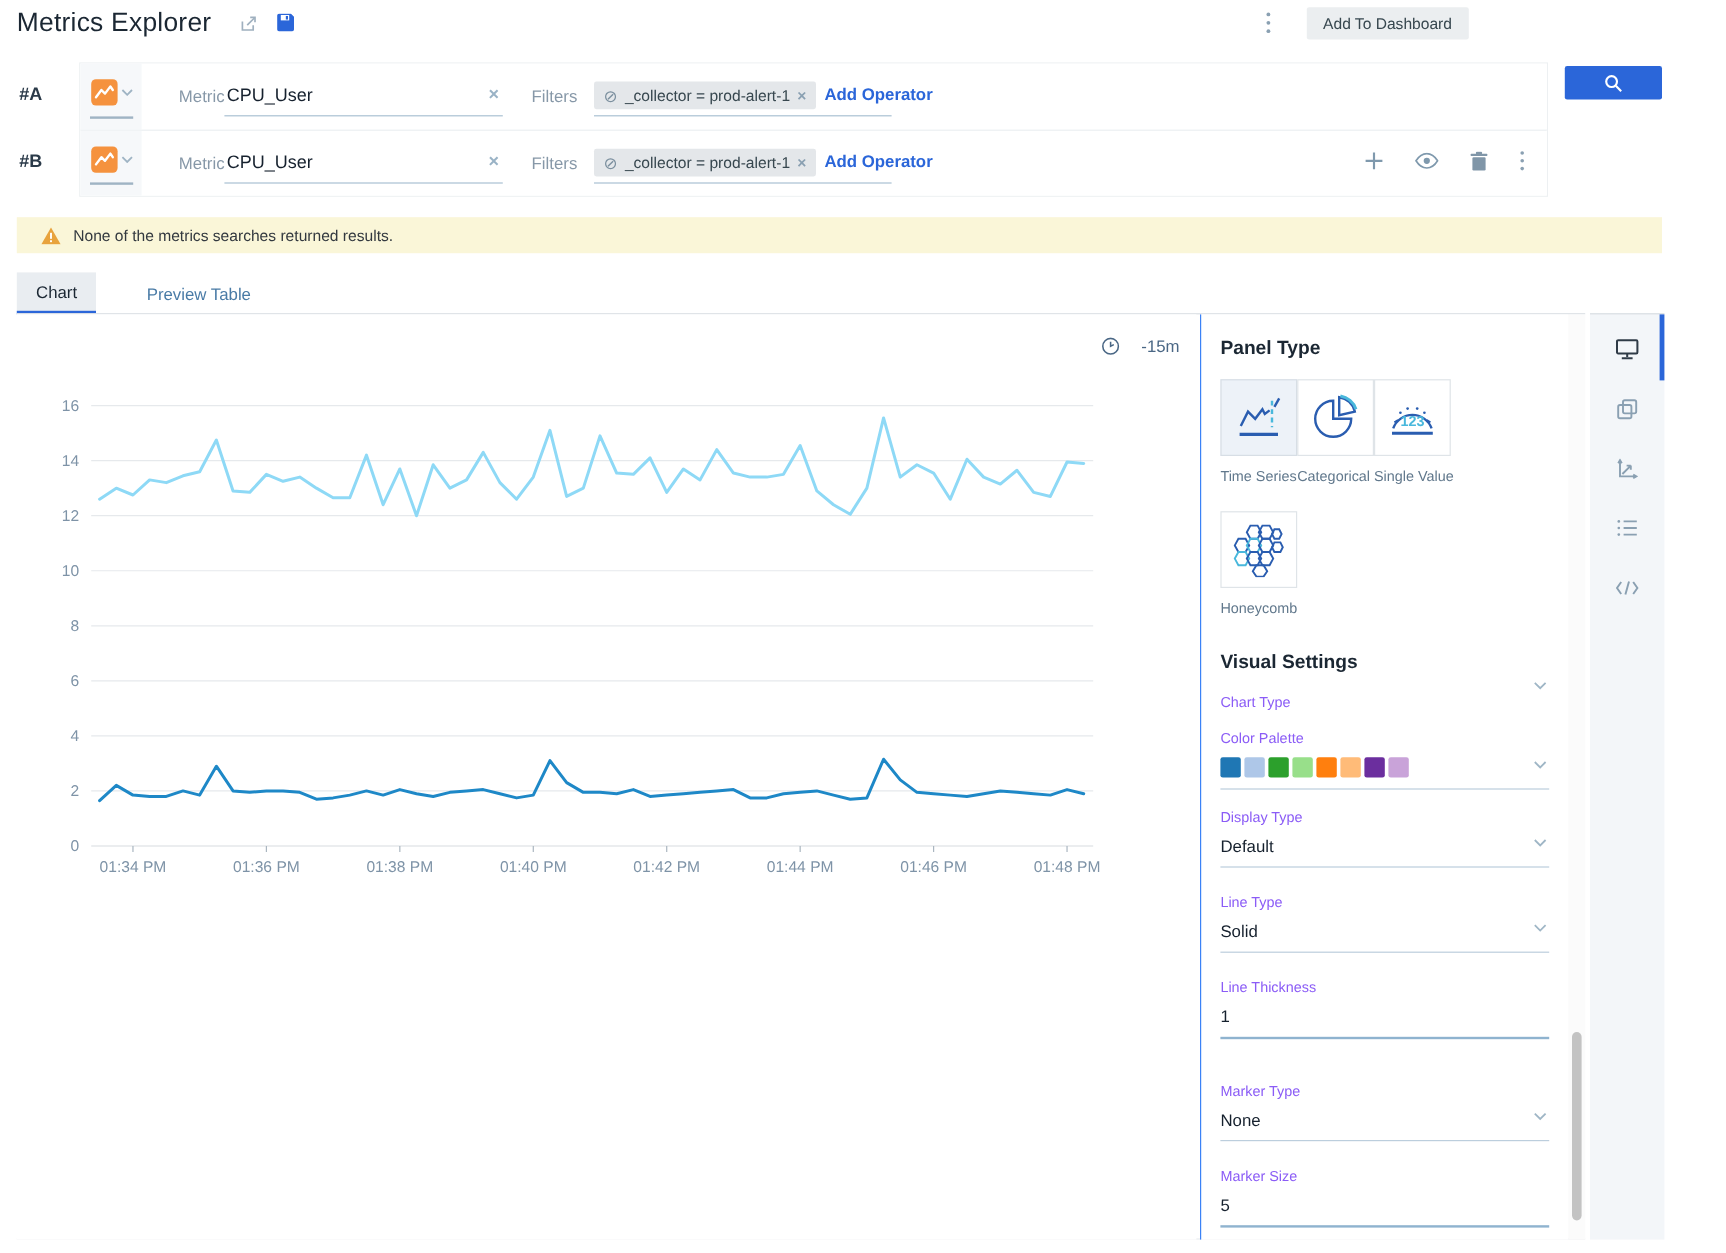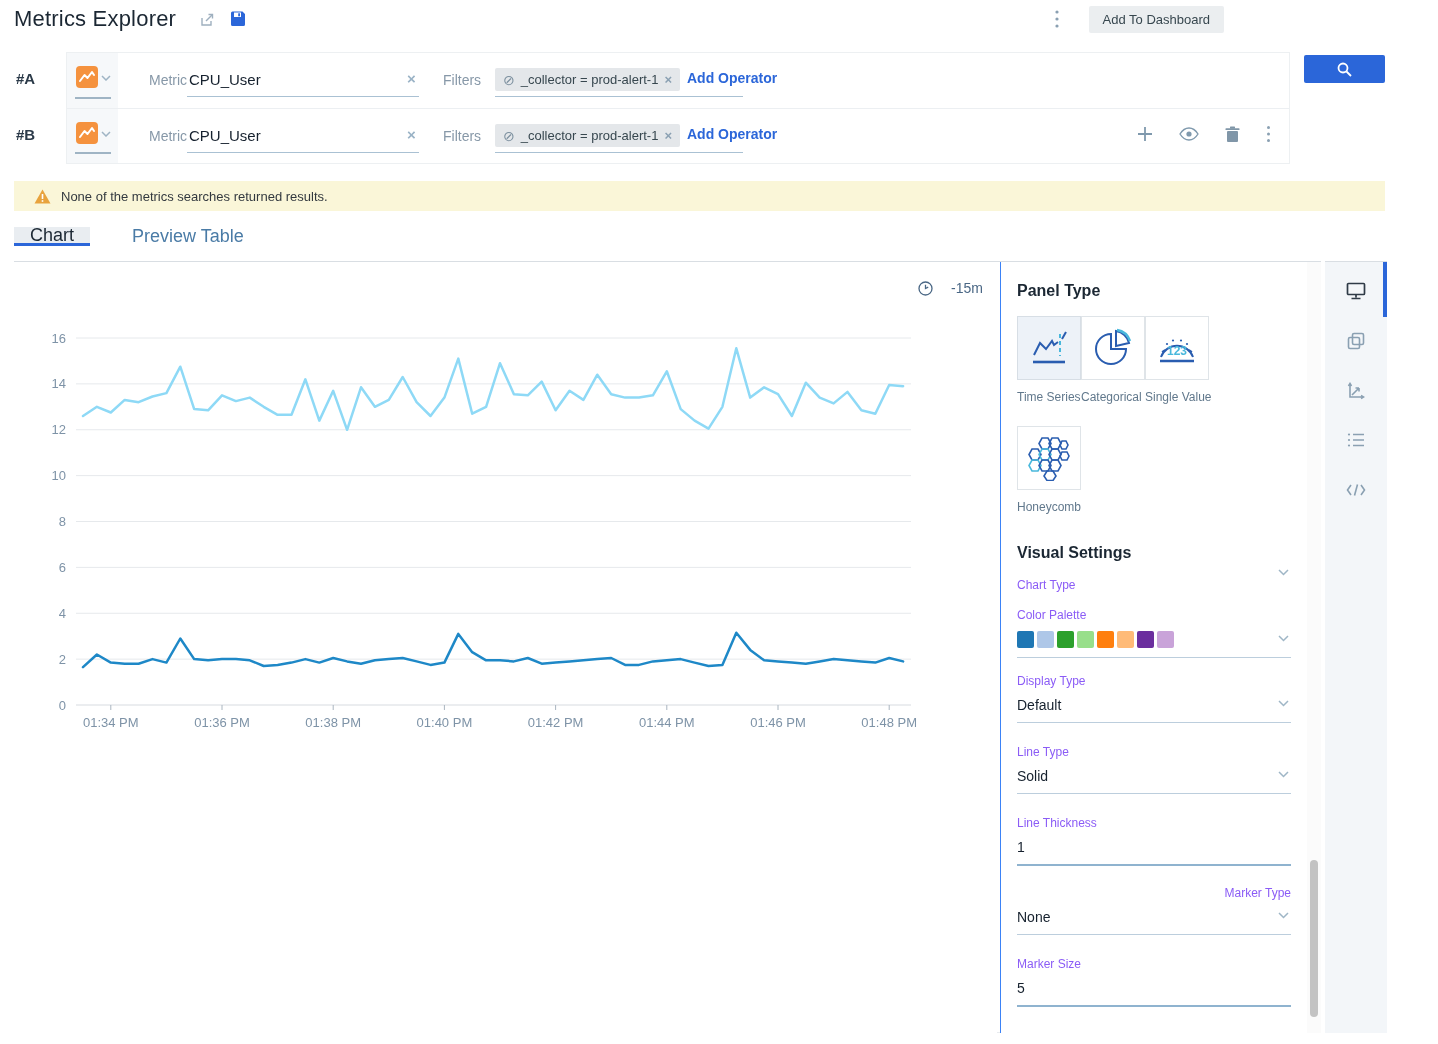--- a/index.html
+++ b/index.html
@@ -37,21 +37,21 @@
   .rowtools { position:absolute; right:18px; top:16px; display:flex; gap:26px; align-items:center; }
   .rowtools svg { cursor:pointer; }
   .btn-search { position:absolute; left:1304px; top:5px; width:81px; height:28px; background:#2b66d9; border:none; border-radius:2px; cursor:pointer; display:flex; align-items:center; justify-content:center; }
 
   
   #warnbar { position:absolute; left:14px; top:181px; width:1371px; height:30px; background:#faf6d8; display:flex; align-items:center; padding-left:20px; gap:10px; }
   #warnbar span { font-size:13px; color:#33393f; }
 
   
   #tabs { position:absolute; left:14px; top:227px; height:35px; display:flex; }
-  .tab { height:19px; padding:0 16px; display:flex; align-items:center; font-size:18px; cursor:pointer; }
+  .tab { height:35px; padding:0 16px; display:flex; align-items:center; font-size:14px; cursor:pointer; }
   .tab.active { background:#e9edf1; color:#1b2733; border-bottom:3px solid #2b66d9; }
   .tab.inactive { color:#4a7ba6; margin-left:26px; }
 
   
   #content { position:absolute; left:14px; top:261px; width:1307px; height:772px; background:#fff; border-top:1px solid #d9dee3; border-bottom:1px solid #e8ebee; }
   #chartcard { position:absolute; left:0; top:0; width:983px; height:771px; background:#fff; }
   .timebadge { position:absolute; right:14px; top:18px; display:flex; align-items:center; gap:18px; color:#4a6785; font-size:14px; cursor:pointer; }
 
   
   #settings { position:absolute; left:986px; top:0; width:307px; height:771px; background:#fff; border-left:1px solid #3b82f6; padding:20px 16px 0 16px; overflow:hidden; }
@@ -379,21 +379,21 @@
             </svg></span>
       </div>
 
       <div class="field" style="margin-top:22px;">
         <div class="field-label">Line Thickness</div>
         <div class="field-value input">
           <span>1</span>
         </div>
       </div>
 
-      <div class="field" style="margin-top:20px;text-align:right;">
+      <div class="field" style="margin-top:36px;">
         <div class="field-label">Marker Type</div>
         <div class="field-value">
           <span>None</span>
         </div>
         <span class="chevr"><svg width="11" height="7" viewBox="0 0 11 7" fill="none" stroke="#9fb6c6" stroke-width="1.5">
               <path d="M1 1 L5.5 5.5 L10 1"></path>
             </svg></span>
       </div>
 
       <div class="field" style="margin-top:22px;">

